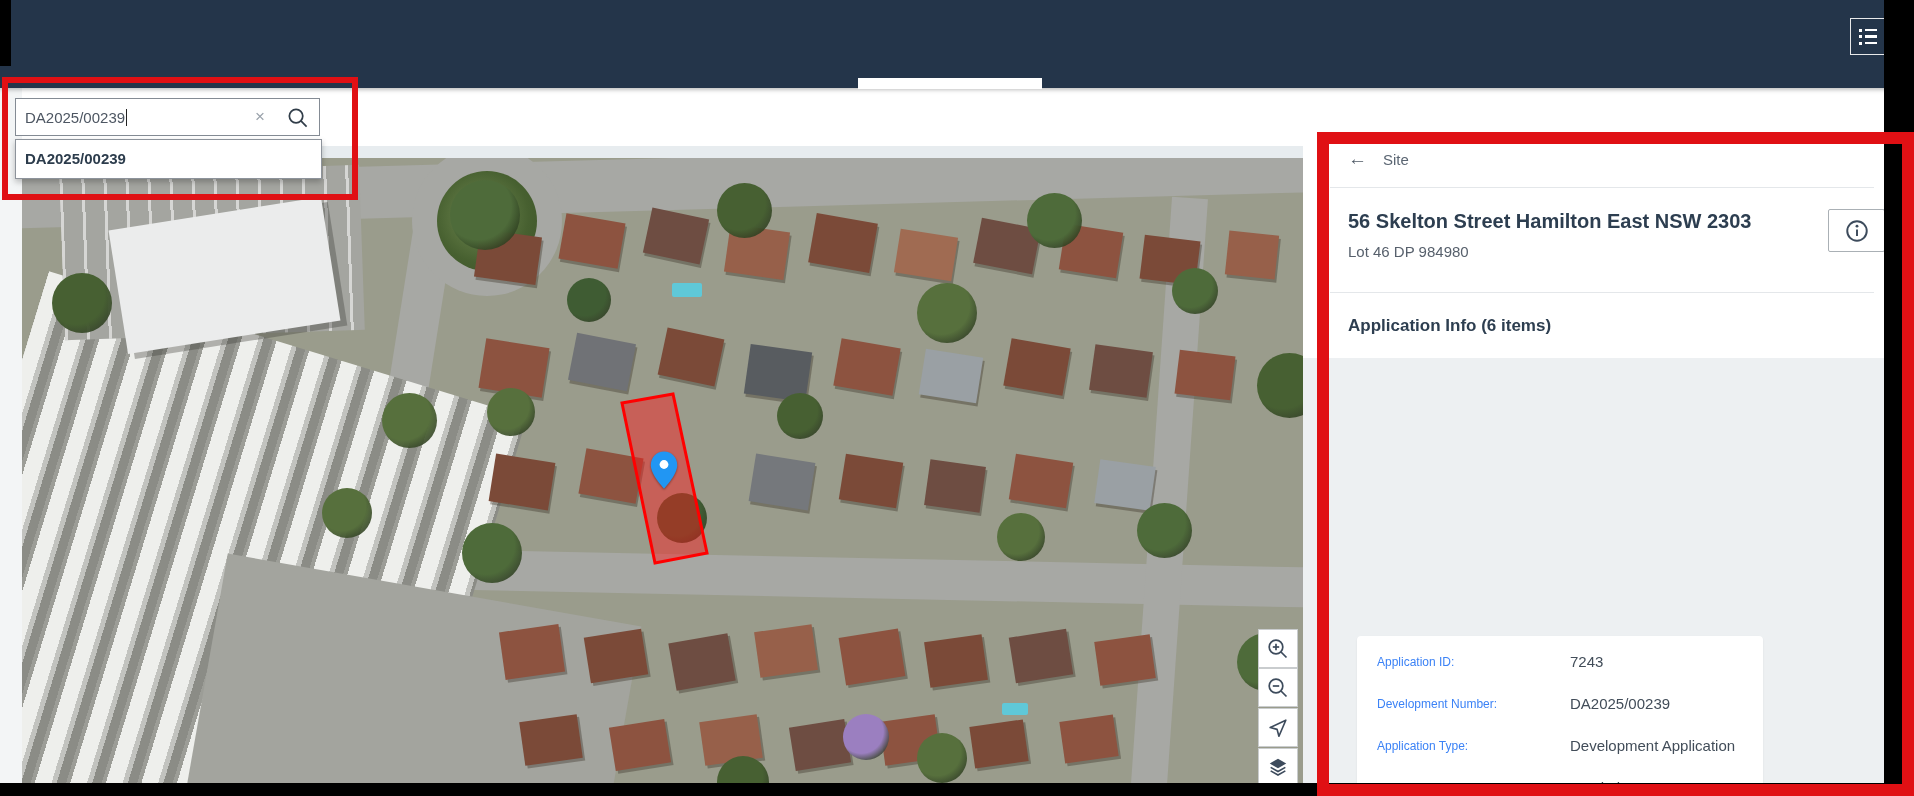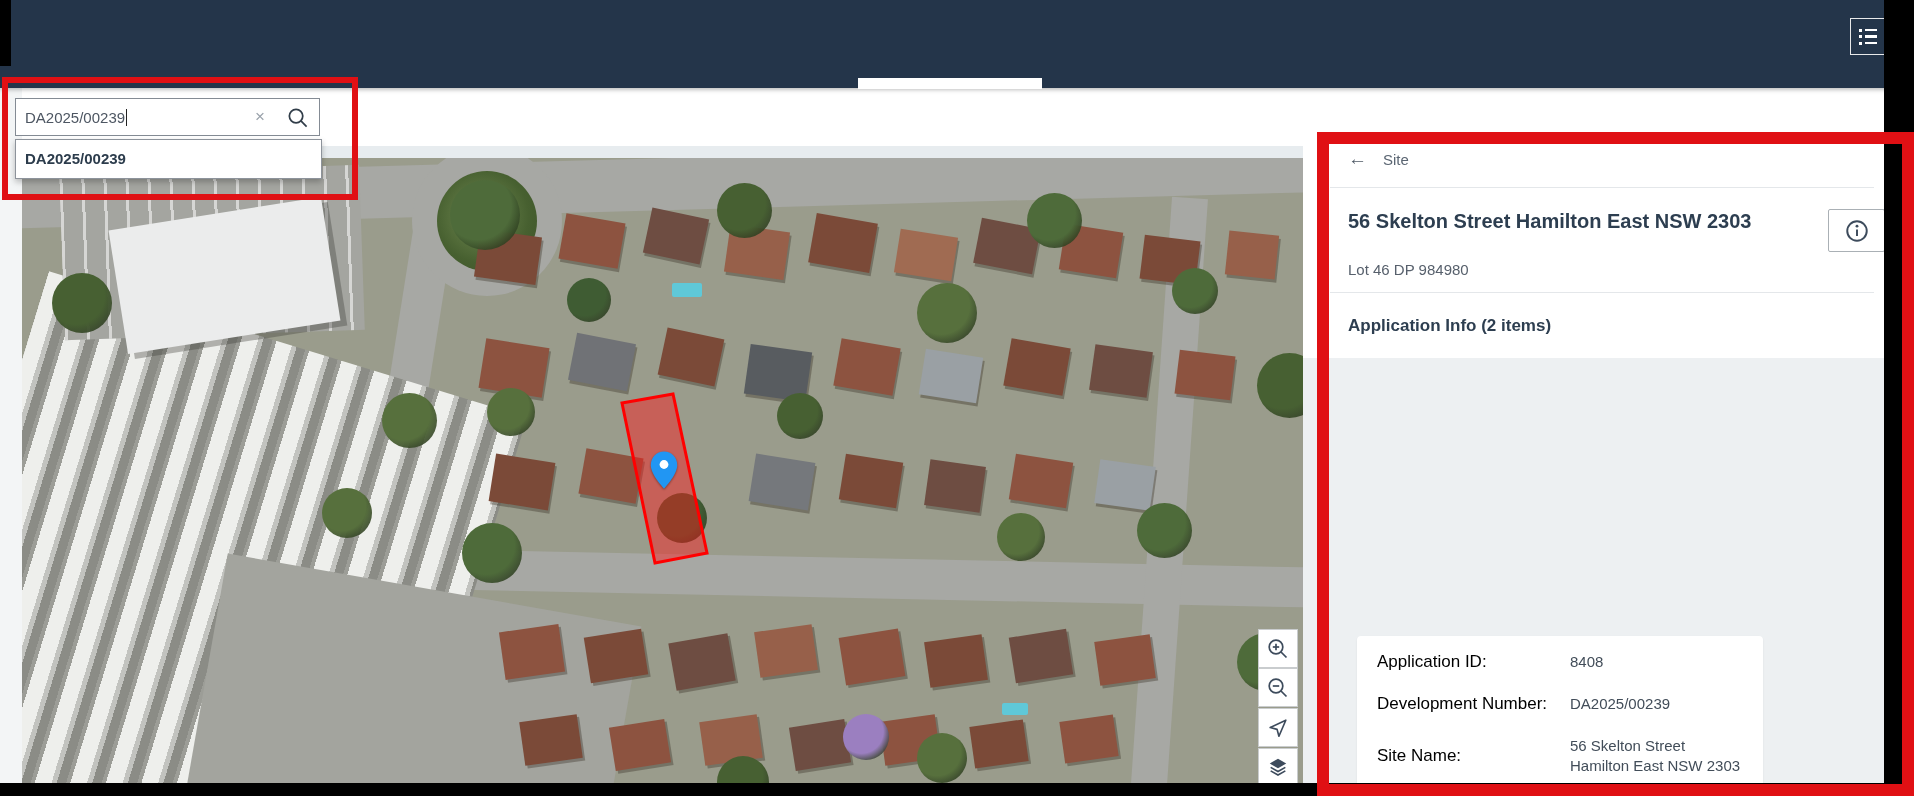--- a/index.html
+++ b/index.html
@@ -66,27 +66,27 @@
 
   
   #panel{left:1303px;top:88px;width:581px;height:695px;background:#ffffff;z-index:2;}
   #back-row{position:absolute;left:45px;top:60px;display:flex;align-items:center;gap:16px;cursor:pointer;}
   #back-arrow{font-size:19px;color:#4f5a66;}
   #back-label{font-size:15px;color:#5a6572;}
   .divider{position:absolute;left:27px;right:10px;height:1px;background:#e4e7ea;}
   #site-title{position:absolute;left:45px;top:122px;width:430px;font-size:20px;font-weight:bold;color:#2d3e50;}
   #info-btn{position:absolute;left:525px;top:121px;width:55px;height:41px;background:#fff;border:1px solid #aab0b5;
             border-radius:2px;display:flex;align-items:center;justify-content:center;cursor:pointer;}
-  #lot-ref{position:absolute;left:45px;top:173px;font-size:15px;color:#57606c;}
+  #lot-ref{position:absolute;left:45px;top:155px;font-size:15px;color:#57606c;}
   #section-heading{position:absolute;left:45px;top:228px;font-size:17px;font-weight:bold;color:#2d3e50;}
   #gray-section{position:absolute;left:0;top:270px;width:581px;height:425px;background:#edf0f2;}
   #app-card{position:absolute;left:54px;top:278px;width:406px;height:398px;background:#fff;border-radius:4px;
             box-shadow:0 1px 2px rgba(0,0,0,.08);box-sizing:border-box;padding:16px 20px;}
   .field-row{display:flex;align-items:center;margin-bottom:22px;}
-  .field-label{width:193px;flex:none;font-size:17px;color:#000000;}
+  .field-label{width:193px;flex:none;font-size:12px;color:#3b82f6;}
   .field-value{flex:1;font-size:15px;color:#424d59;line-height:20px;}
 
   
   #black-left{left:0;top:0;width:11px;height:66px;background:#000;z-index:30;}
   #black-right{left:1884px;top:0;width:30px;height:796px;background:#000;z-index:30;}
   #black-bottom{left:0;top:783px;width:1914px;height:13px;background:#000;z-index:30;}
   .annot{position:absolute;border-style:solid;border-color:#e01014;z-index:40;pointer-events:none;}
   #annot-search{left:2px;top:77px;width:356px;height:123px;border-width:6px;box-sizing:border-box;}
   #annot-panel{left:1317px;top:132px;width:597px;height:664px;border-width:12px;box-sizing:border-box;}
 </style>
@@ -258,31 +258,35 @@
   <div id="info-btn">
     <svg width="26" height="26" viewBox="0 0 24 24">
       <circle cx="12" cy="12" r="9" fill="none" stroke="#3d4b5c" stroke-width="1.8"></circle>
       <line x1="12" y1="10.5" x2="12" y2="16.5" stroke="#3d4b5c" stroke-width="1.8"></line>
       <circle cx="12" cy="7.5" r="1.3" fill="#3d4b5c"></circle>
     </svg>
   </div>
   <div id="lot-ref">Lot 46 DP 984980</div>
   <div class="divider" style="top:204px;"></div>
 
-  <div id="section-heading">Application Info (2 items)</div>
+  <div id="section-heading">Application Info (6 items)</div>
 
   <div id="gray-section">
     <div id="app-card">
       <div class="field-row">
         <div class="field-label">Application ID:</div>
-        <div class="field-value">8408</div>
+        <div class="field-value">7243</div>
       </div>
       <div class="field-row">
         <div class="field-label">Development Number:</div>
         <div class="field-value">DA2025/00239</div>
+      </div>
+      <div class="field-row">
+        <div class="field-label">Application Type:</div>
+        <div class="field-value">Development Application</div>
       </div>
       <div class="field-row">
         <div class="field-label">Site Name:</div>
         <div class="field-value">56 Skelton Street Hamilton East NSW 2303</div>
       </div>
 
     </div>
   </div>
 </div>
 

